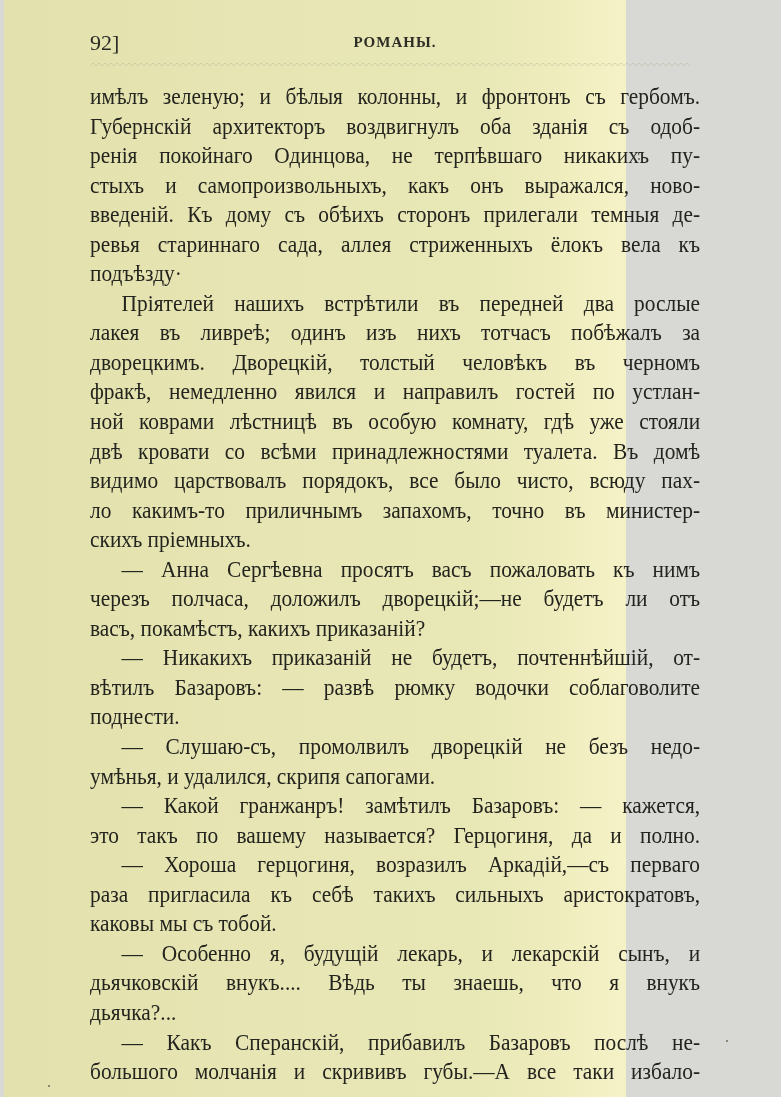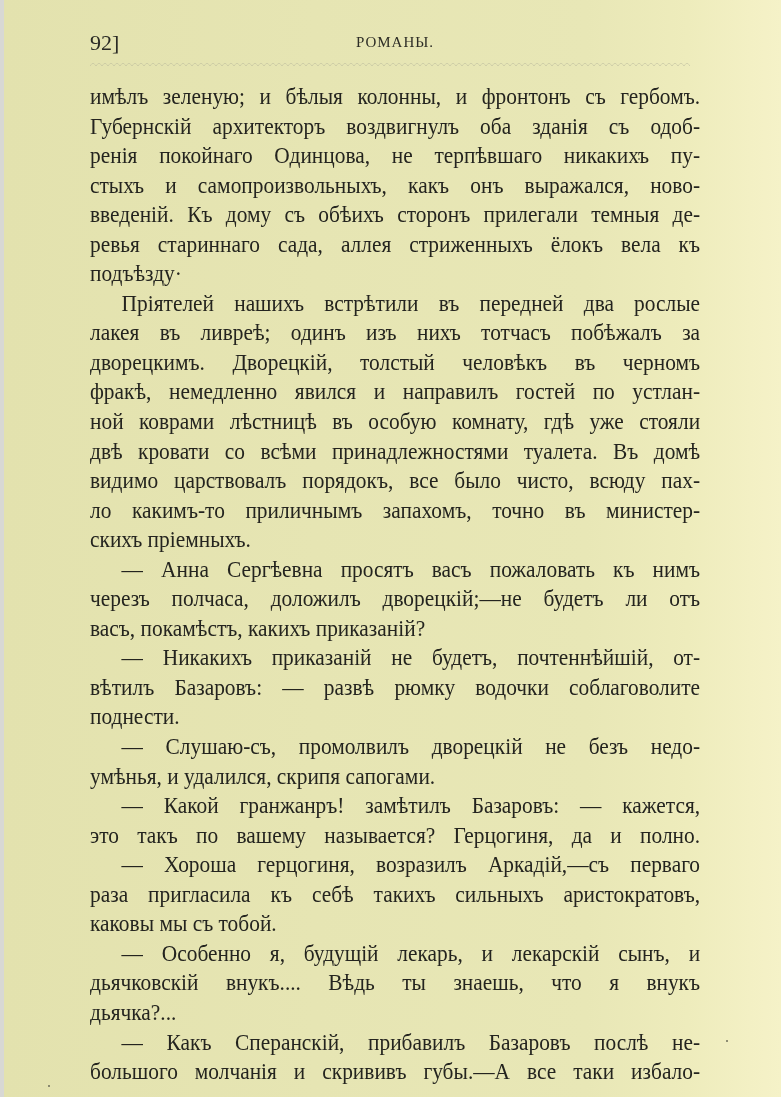--- a/index.html
+++ b/index.html
@@ -3,33 +3,33 @@
 <meta charset="utf-8">
 <style>
   html, body { margin: 0; padding: 0; }
   body {
     width: 781px; height: 1097px; overflow: hidden;
     background: #d8d8d4;
     position: relative;
     font-family: "Liberation Serif", "DejaVu Serif", serif;
   }
   .page {
-    position: absolute; left: 4px; top: 0; width: 777px; height: 1097px;
+    position: absolute; left: 4px; top: 0; width: 622px; height: 1097px;
     background: linear-gradient(90deg, #e3e2ae 0%, #e6e5b3 40%, #e8e7b6 75%, #eeecbc 88%, #f3f0c4 96%, #f5f2c8 100%);
   }
   .header {
     position: absolute; left: 86px; top: 30px; width: 610px; height: 30px;
   }
   .page-number {
     position: absolute; left: 0; top: 0; font-size: 22px; color: #2a2a24;
     letter-spacing: 0px;
   }
   .running-title {
     position: absolute; left: 0; right: 0; top: 4px; text-align: center;
-    font-size: 15px; font-weight: normal; color: #2d2d26; letter-spacing: 1px;
+    font-size: 15px; font-weight: bold; color: #2d2d26; letter-spacing: 1px;
   }
   .rule {
     position: absolute; left: 86px; top: 60px; width: 600px; height: 6px;
     background-image: radial-gradient(circle at 3px 6px, transparent 2px, #b5b59a 2.3px, transparent 3px);
     background-size: 6px 6px; opacity: 0.75;
   }
   .body-text {
     position: absolute; left: 86px; top: 82px; width: 612px;
     font-size: 23px; line-height: 29.55px; color: #24241f;
     transform: scaleX(0.93); transform-origin: left top;

